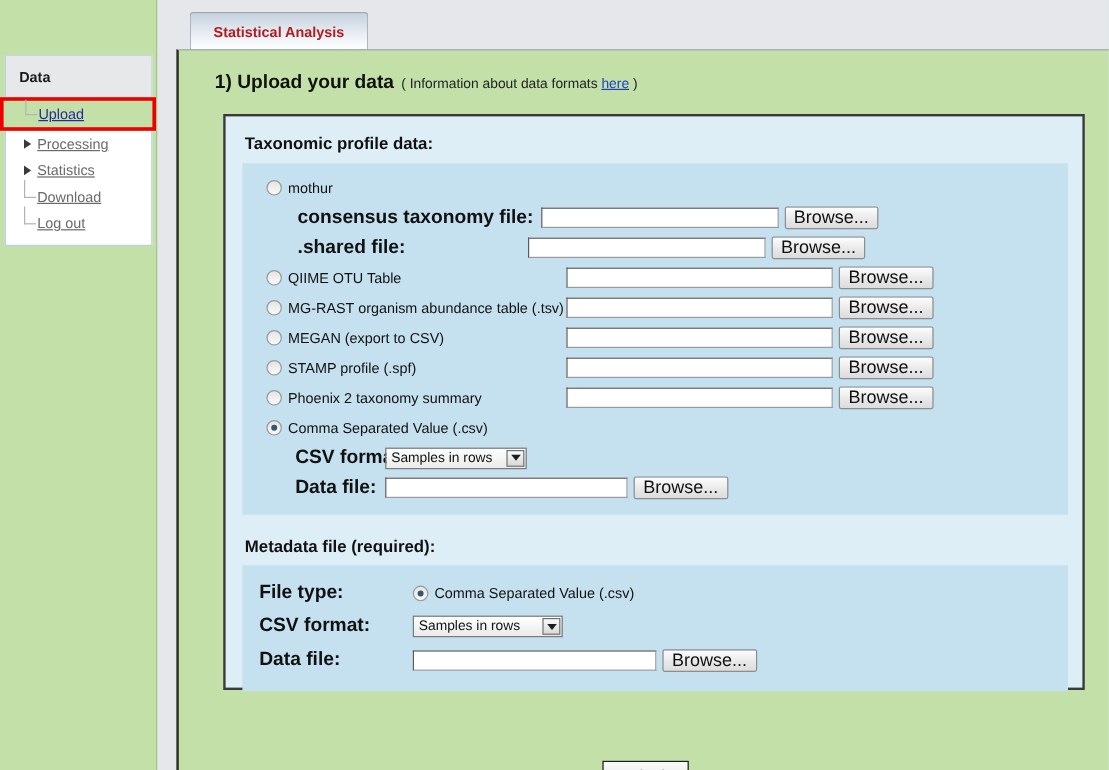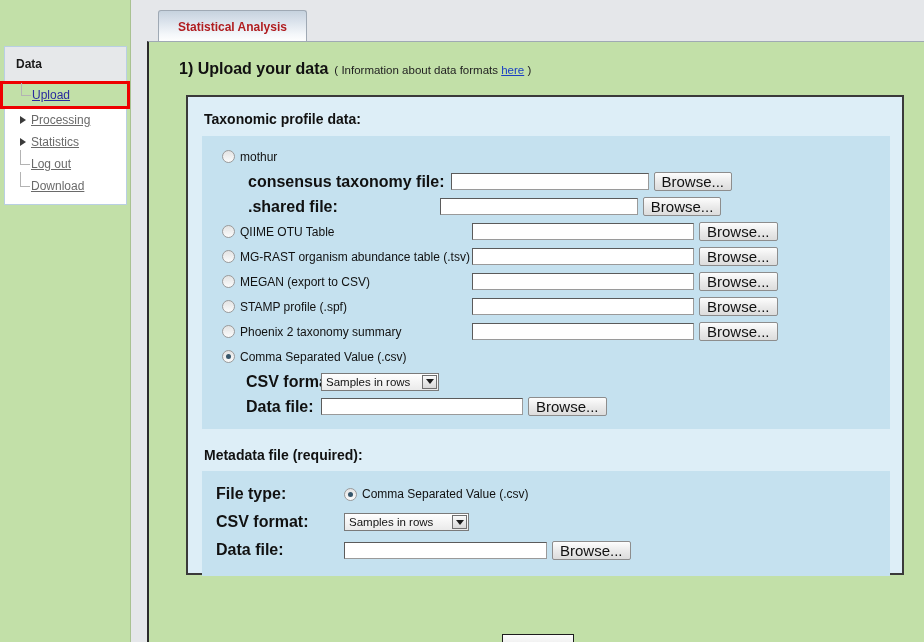--- a/index.html
+++ b/index.html
@@ -280,28 +280,28 @@
         <span class="bullet">
             <span class="arrow"></span>
           </span>
         <a class="tree-link">Statistics</a>
       </li>
 
       <li class="tree-item">
         <span class="bullet">
             <span class="elbow"></span>
           </span>
-        <a class="tree-link">Log out</a>
+        <a class="tree-link">Download</a>
       </li>
 
       <li class="tree-item">
         <span class="bullet">
             <span class="elbow"></span>
           </span>
-        <a class="tree-link">Download</a>
+        <a class="tree-link">Log out</a>
       </li>
 
     </ul>
   </div>
 </div>
 
 <div id="content">
 
   <div id="tabstrip">
     <div id="tab-stat">

